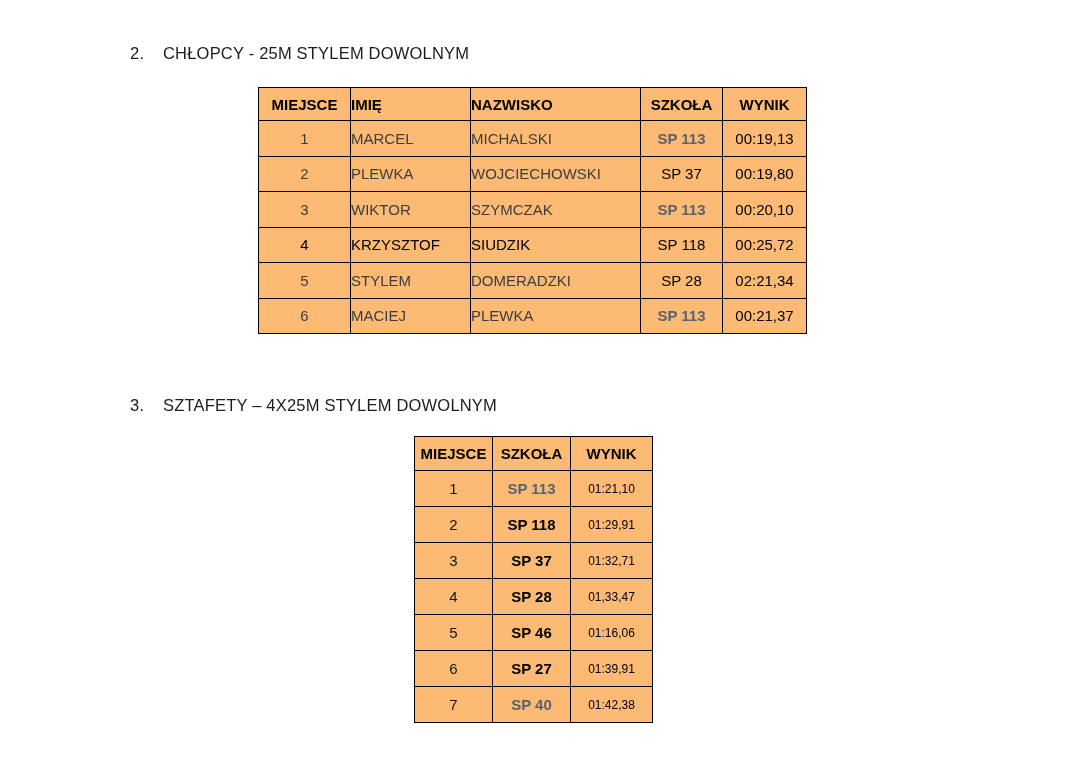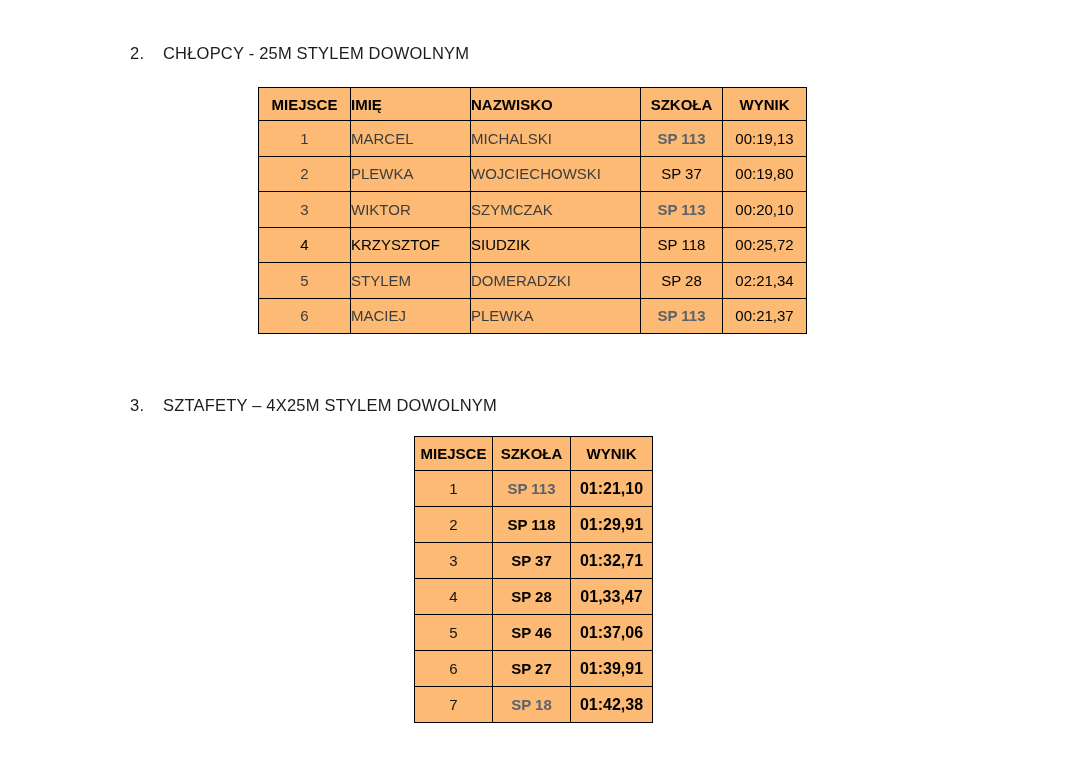--- a/index.html
+++ b/index.html
@@ -49,21 +49,21 @@
   
   .t1 { left: 258px; top: 87px; }
   .t1 th { height: 32px; }
   .t1 td { height: 34.5px; font-size: 15px; color: #3d3d3d; }
   .t1 .ac { text-align: center; }
   .t1 .al { text-align: left; }
   
   .t2 { left: 414px; top: 436px; }
   .t2 th { height: 33px; text-align: center; }
   .t2 td { height: 35px; text-align: center; font-size: 15px; color: #141414; }
-  .t2 td.result { font-weight: bold; font-size: 16px; color: #000000; }
+  .t2 td.result { font-weight: normal; font-size: 12px; color: #000000; }
   .t2 td.school-bold { font-weight: bold; color: #000000; }
   
   .dark  { color: #000000 !important; }
   .muted { color: #5c626b !important; font-weight: bold; }
 </style>
 </head>
 <body>
 
 <div class="page">
 
@@ -168,28 +168,28 @@
         <td class="result">01:32,71</td>
       </tr>
       <tr>
         <td>4</td>
         <td class="school-bold">SP 28</td>
         <td class="result">01,33,47</td>
       </tr>
       <tr>
         <td>5</td>
         <td class="school-bold">SP 46</td>
-        <td class="result">01:37,06</td>
+        <td class="result">01:16,06</td>
       </tr>
       <tr>
         <td>6</td>
         <td class="school-bold">SP 27</td>
         <td class="result">01:39,91</td>
       </tr>
       <tr>
         <td>7</td>
-        <td class="muted">SP 18</td>
+        <td class="muted">SP 40</td>
         <td class="result">01:42,38</td>
       </tr>
     </tbody>
   </table>
 
 </div>
 
 </body></html>

